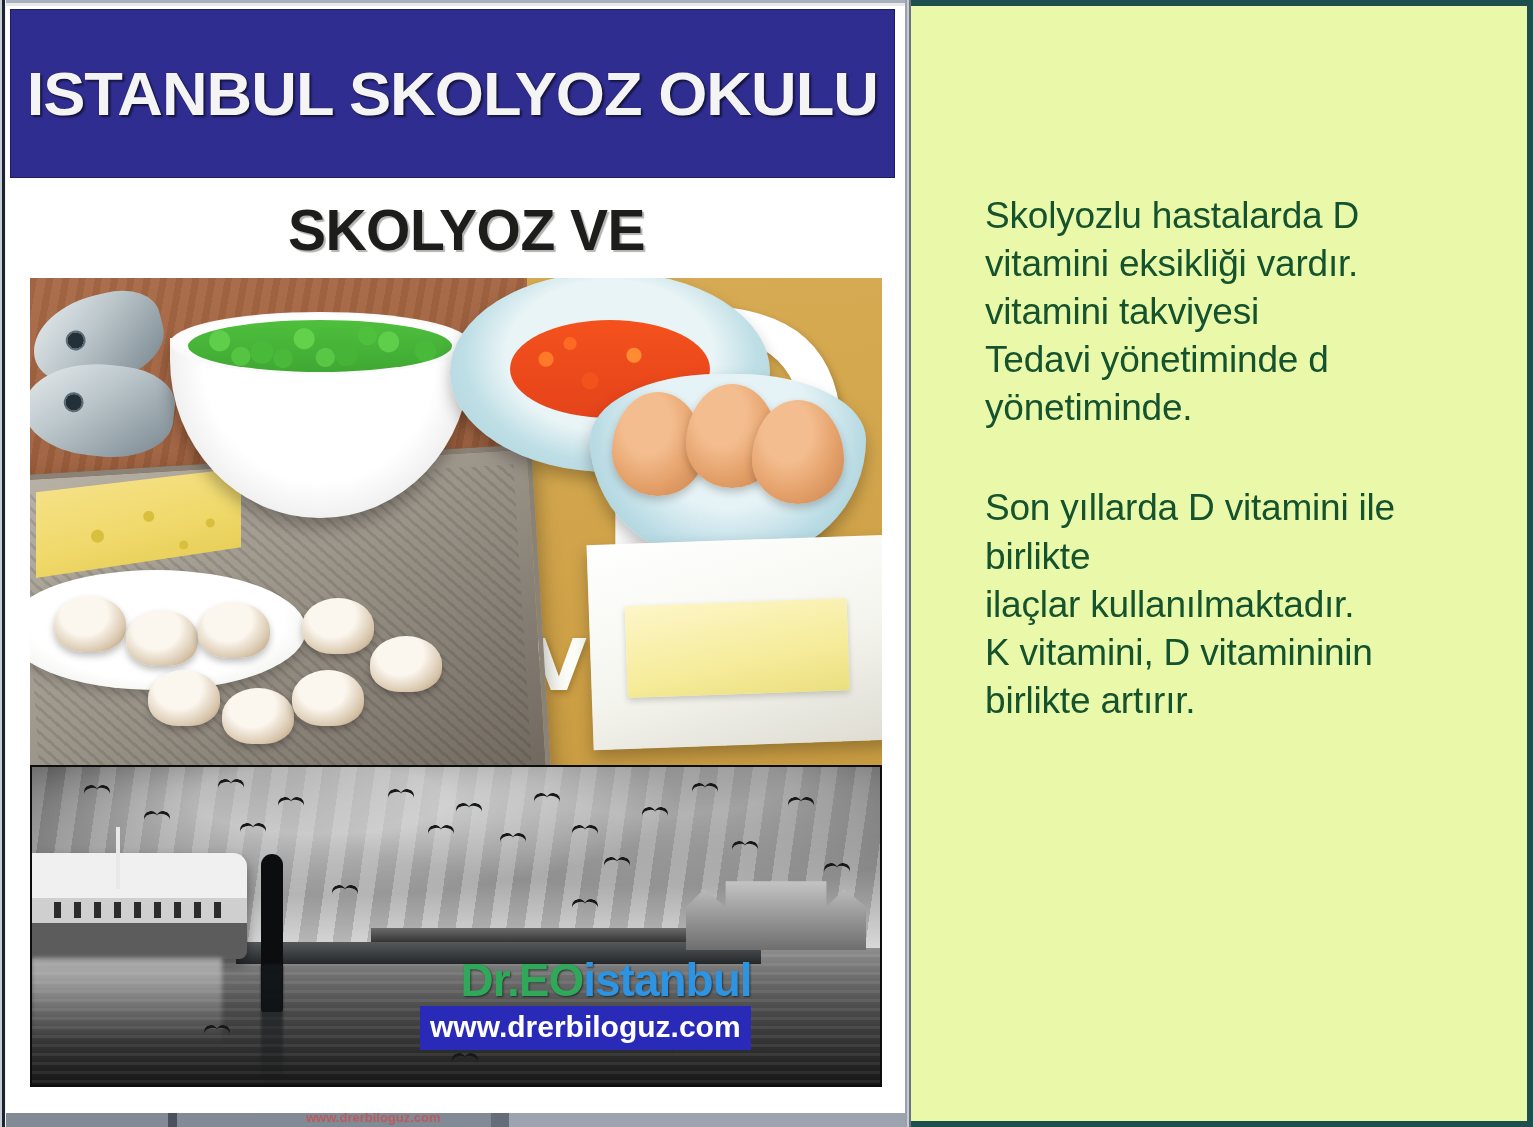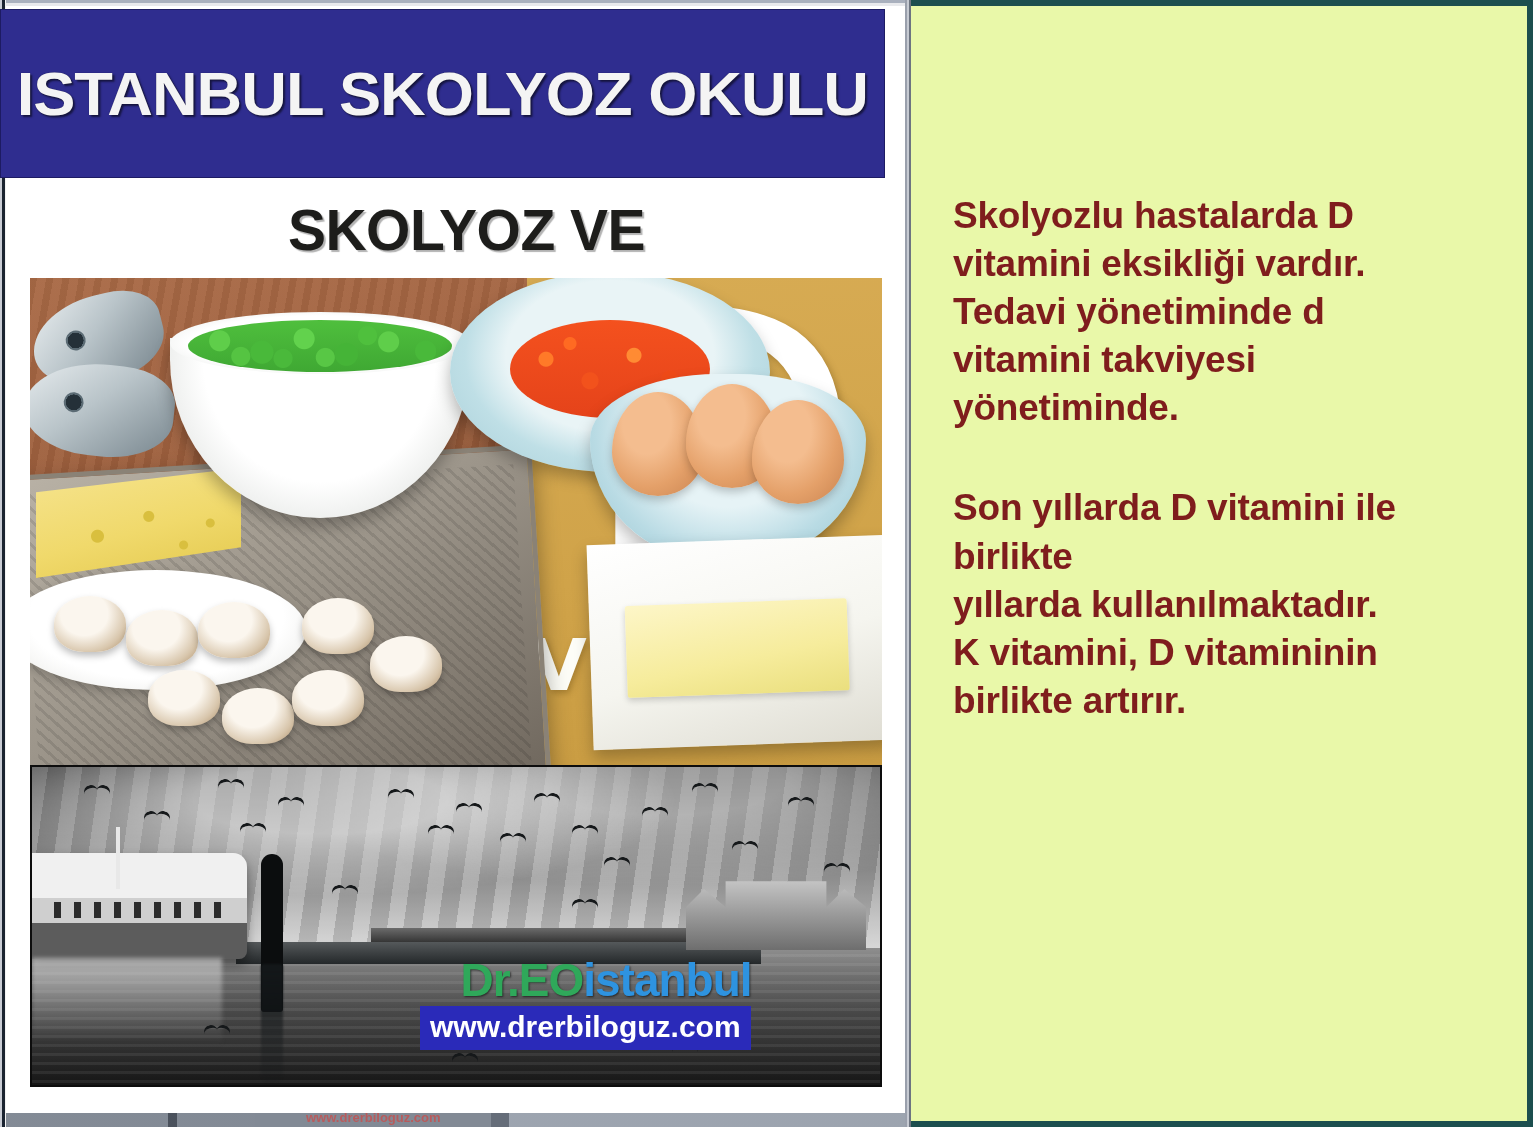--- a/index.html
+++ b/index.html
@@ -42,21 +42,21 @@
   #slide-top-rule {
     position: absolute;
     left: 6px; top: 0px;
     width: 899px; height: 6px;
     background: linear-gradient(to bottom,#a9b0bd 0 3px,#e8e9ec 3px 6px);
   }
 
   
   #header-banner {
     position: absolute;
-    left: 0;
+    left: 10px;
     top: 9px;
     width: 885px;
     height: 169px;
     background: #2f2d8f;
     border: 1px solid #1d1b63;
     box-sizing: border-box;
     display: flex;
     align-items: center;
     justify-content: center;
   }
@@ -460,25 +460,26 @@
     flex: 1 1 auto;
     height: 1127px;
     background: #e9f8a9;
     border-top: 6px solid #1d4f4f;
     border-right: 6px solid #1d4f4f;
     border-bottom: 6px solid #1d4f4f;
     box-sizing: border-box;
     padding: 186px 36px 0 42px;
   }
   .para {
-    color: #7f1d1d;
+    color: #14532d;
     font-size: 37px;
-    font-weight: bold;
+    font-weight: normal;
     line-height: 1.30;
     letter-spacing: -0.2px;
+    margin-left: 32px;
   }
   #para-gap { height: 52px; }
   .para-line { display: block; }
 </style>
 </head>
 <body>
 
 <div id="root">
 
   <div id="slide-pane">
@@ -596,29 +597,29 @@
     </div>
   </div>
 
   <div id="divider"></div>
 
   <div id="text-pane">
 
     <div class="para">
       <span class="para-line">Skolyozlu hastalarda D</span>
       <span class="para-line">vitamini eksikliği vardır.</span>
+      <span class="para-line">vitamini takviyesi</span>
       <span class="para-line">Tedavi yönetiminde d</span>
-      <span class="para-line">vitamini takviyesi</span>
       <span class="para-line">yönetiminde.</span>
     </div>
 
     <div id="para-gap"></div>
 
     <div class="para">
       <span class="para-line">Son yıllarda D vitamini ile</span>
       <span class="para-line">birlikte</span>
-      <span class="para-line">yıllarda kullanılmaktadır.</span>
+      <span class="para-line">ilaçlar kullanılmaktadır.</span>
       <span class="para-line">K vitamini, D vitamininin</span>
       <span class="para-line">birlikte artırır.</span>
     </div>
   </div>
 
 </div>
 
 </body></html>

